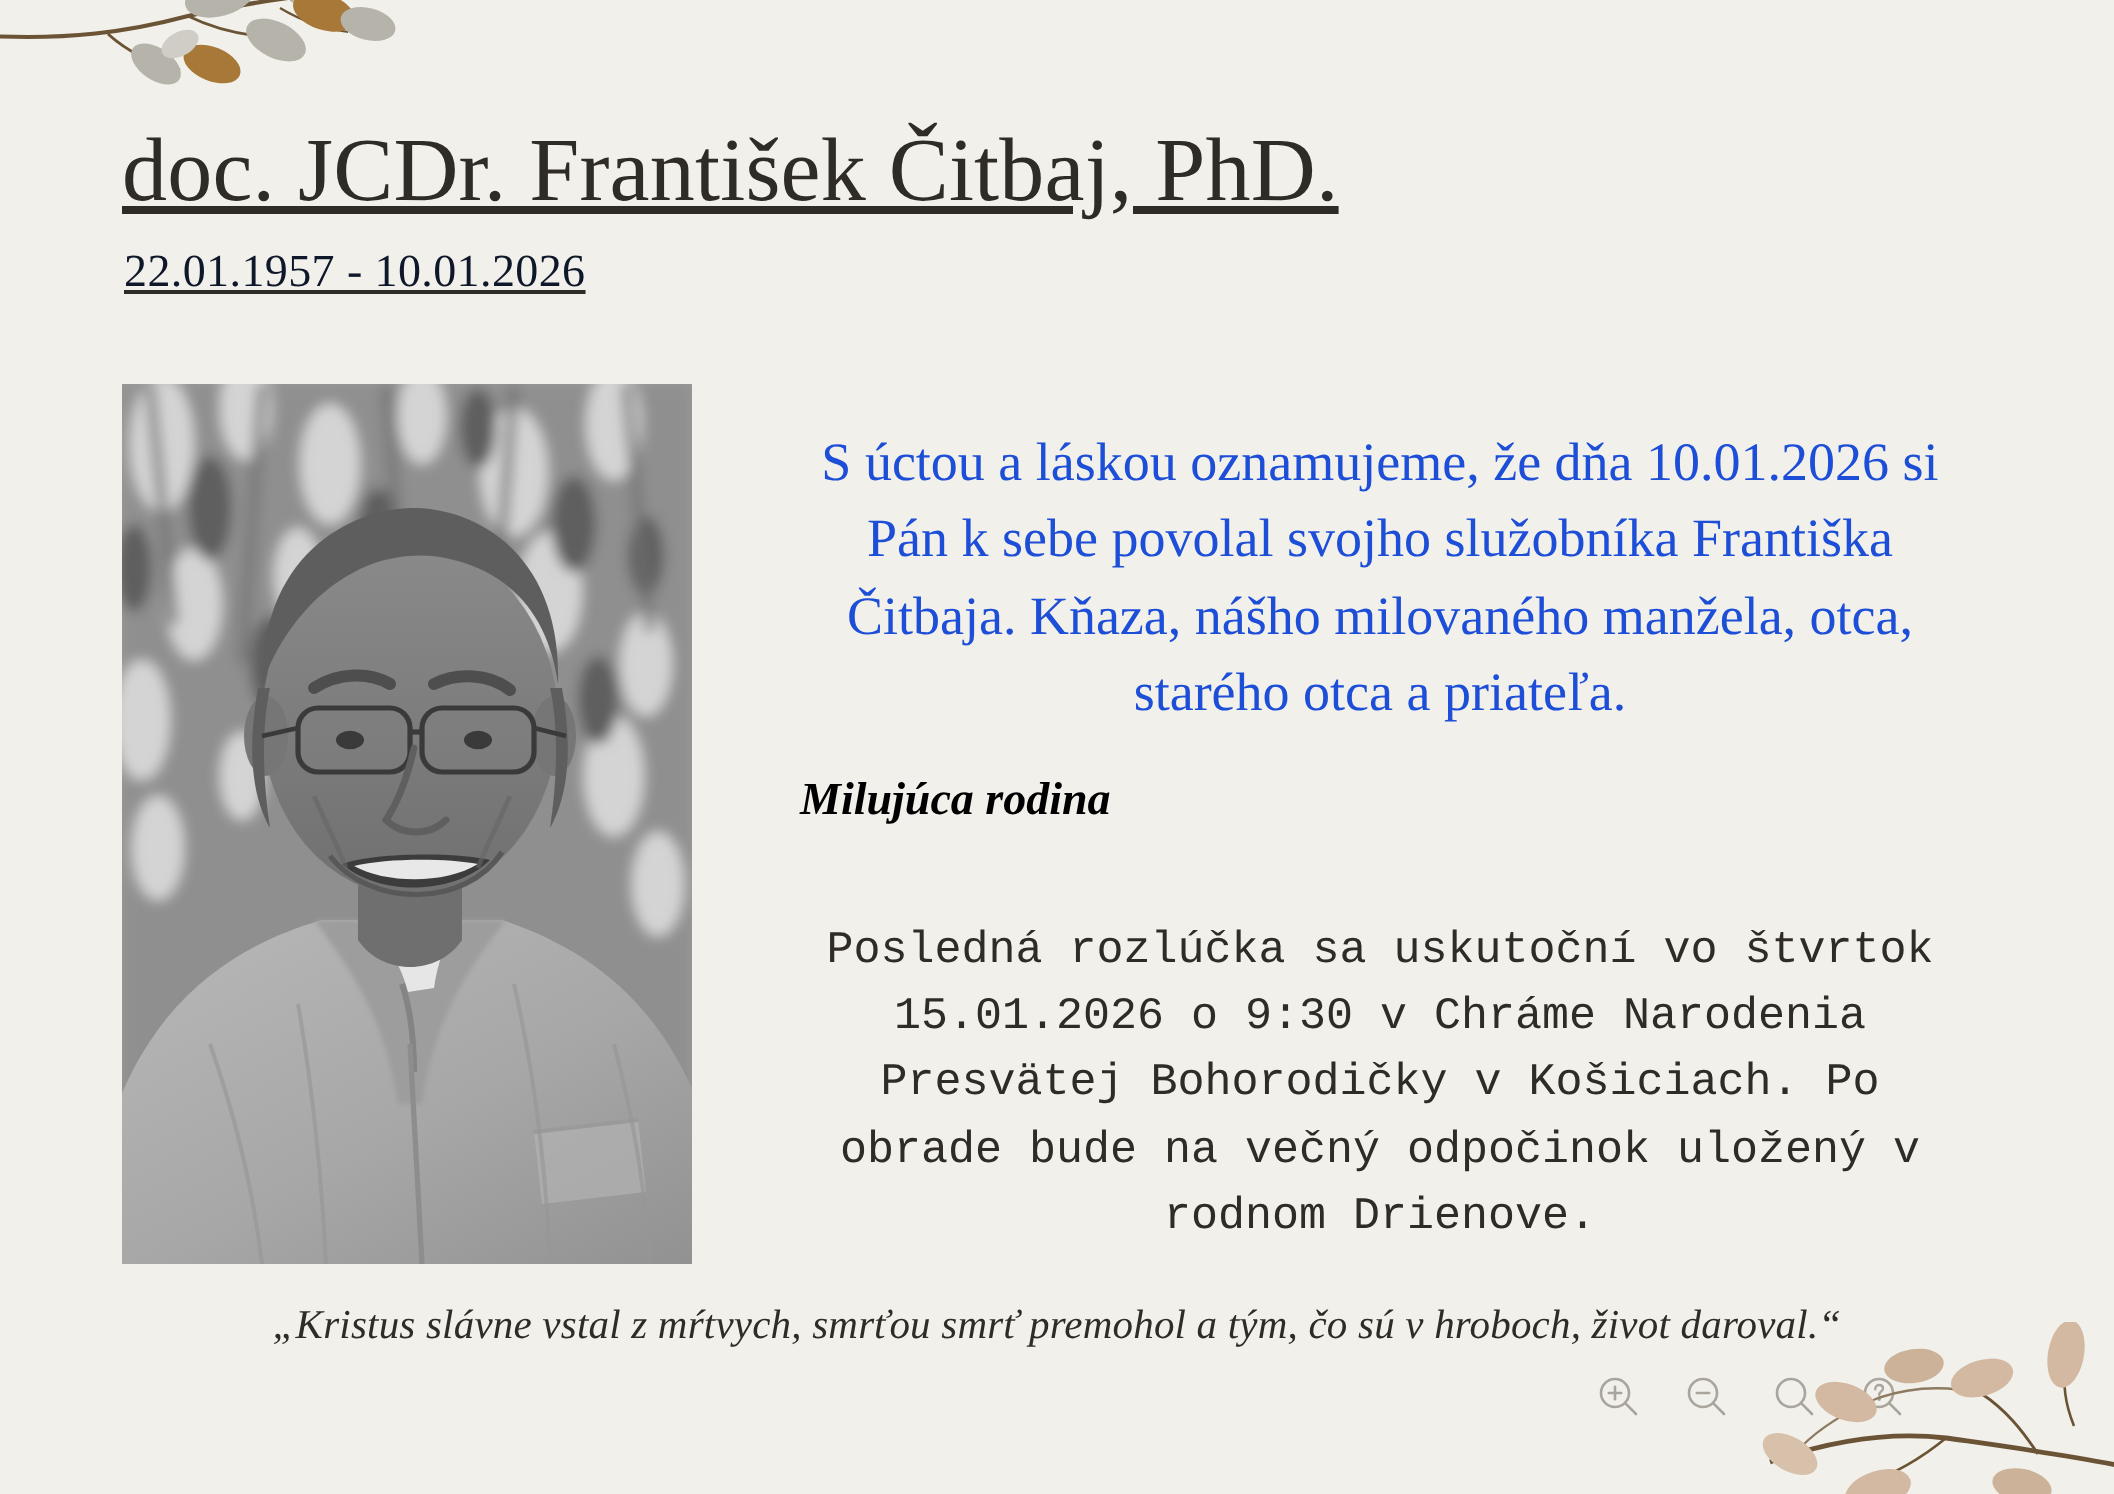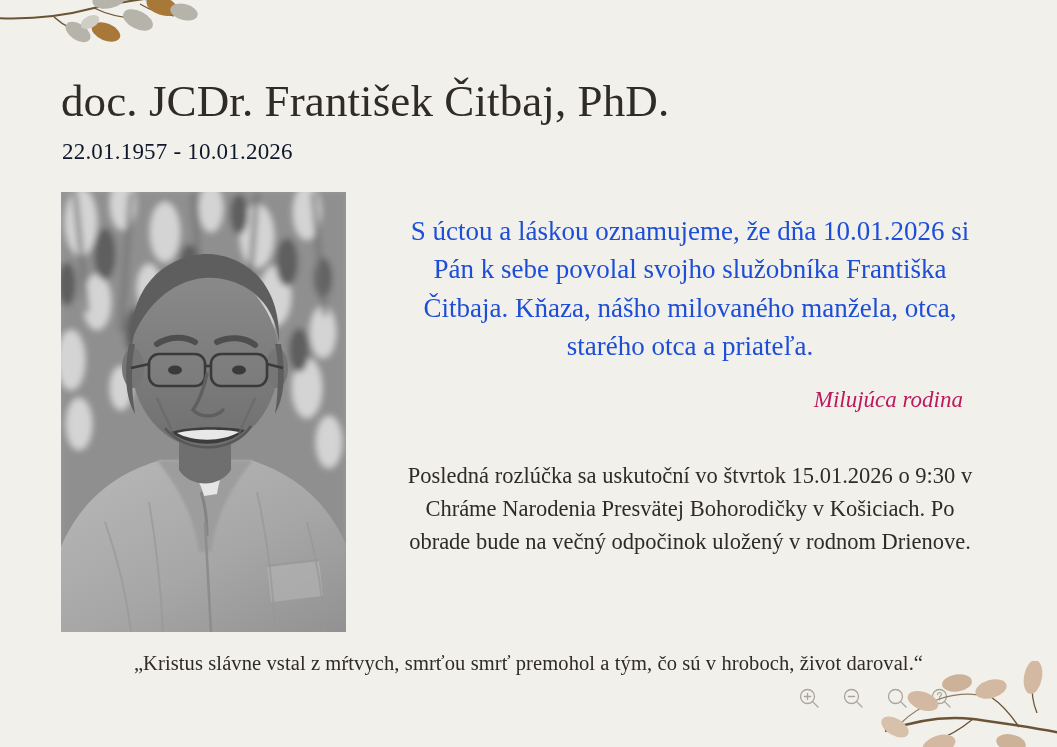--- a/index.html
+++ b/index.html
@@ -32,22 +32,23 @@
     right: -4px;
     bottom: -6px;
     width: 200px;
     height: 92px;
   }
 
   
   .memorial-header {
     position: absolute;
     left: 61px;
-    top: 78px;
+    top: 62px;
     width: 940px;
+    text-decoration: underline;
   }
   .deceased-name {
     font-size: 45px;
     line-height: 1.06;
     font-weight: 400;
     letter-spacing: 0.1px;
     color: #2f2b26;
     margin: 0;
     white-space: nowrap;
   }
@@ -84,40 +85,43 @@
     text-align: center;
   }
   .announcement-text {
     font-size: 27px;
     line-height: 1.42;
     margin: 0;
     color: #1d4ed8;
   }
   .family-signature {
     margin: 22px 0 0 0;
-    text-align: right;
+    text-align: left;
     font-style: italic;
     font-size: 23px;
-    color: #be185d;
+    color: #000000;
     padding-right: 17px;
+    font-weight: bold;
   }
   .funeral-details {
     margin: 46px 0 0 0;
     font-size: 22.5px;
     line-height: 1.47;
     color: #2f2b26;
+    font-family: Liberation Mono, monospace;
   }
 
   
   .memorial-quote {
     position: absolute;
     left: 0;
     right: 0;
     top: 652px;
     text-align: center;
+    font-style: italic;
     font-size: 20.5px;
     color: #2f2b26;
     letter-spacing: 0.1px;
   }
 
   
   .zoom-toolbar {
     position: absolute;
     left: 793px;
     top: 682px;

